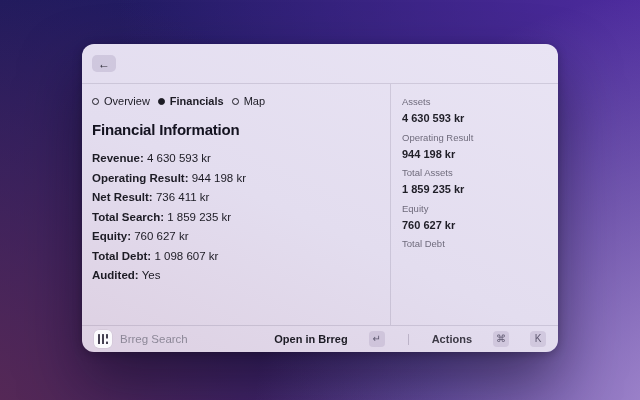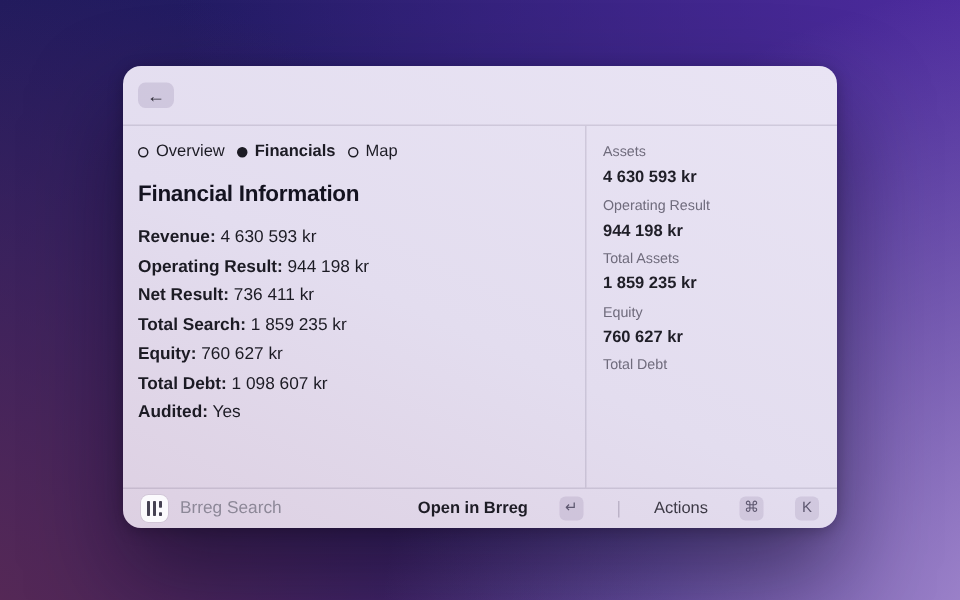--- a/index.html
+++ b/index.html
@@ -67,21 +67,21 @@
     padding: 0 12px; gap: 8px; border-top: 1px solid rgba(35,28,60,0.12);
   }
   .footer-logo {
     width: 18px; height: 18px; border-radius: 5px; background: #fbfafd;
     display: flex; align-items: center; justify-content: center;
     box-shadow: 0 0 0 0.5px rgba(0,0,0,0.07);
   }
   .footer-search { flex: 1; font-size: 11.5px; color: #8d8898; }
   .footer-actions { display: flex; align-items: center; gap: 21px; margin-left: 24px; }
   .primary-action { font-size: 11px; font-weight: 600; color: #1d1c25; cursor: default; }
-  .actions-label { font-size: 11px; font-weight: 400; color: #3c3945; cursor: default; }
+  .actions-label { font-size: 11px; font-weight: 700; color: #3c3945; cursor: default; }
   .keycap {
     height: 16px; min-width: 16px; padding: 0 3px; border-radius: 4px;
     background: rgba(98,78,128,0.14); color: #5e5870; font-size: 10px;
     display: inline-flex; align-items: center; justify-content: center; line-height: 1;
   }
   .footer-divider { width: 1px; height: 11px; background: rgba(40,30,60,0.20); margin: 0 2px; }
 </style>
 </head>
 <body>
 

